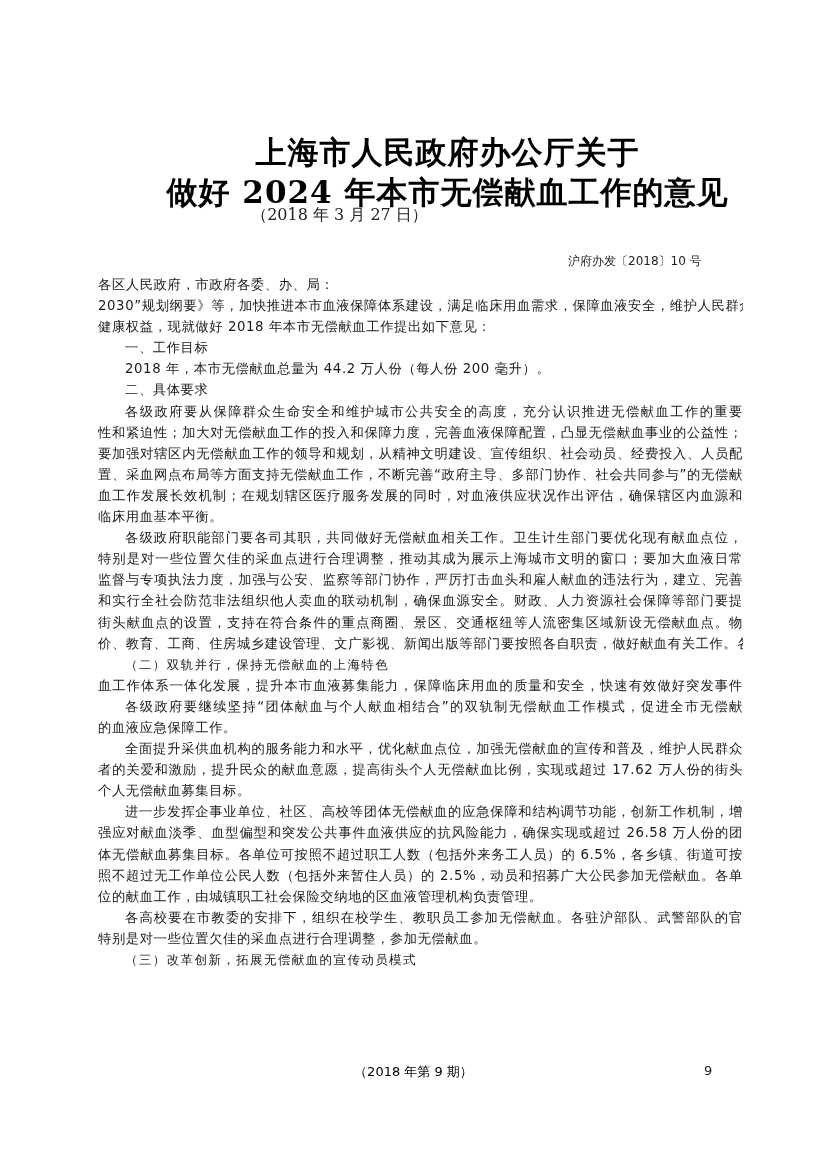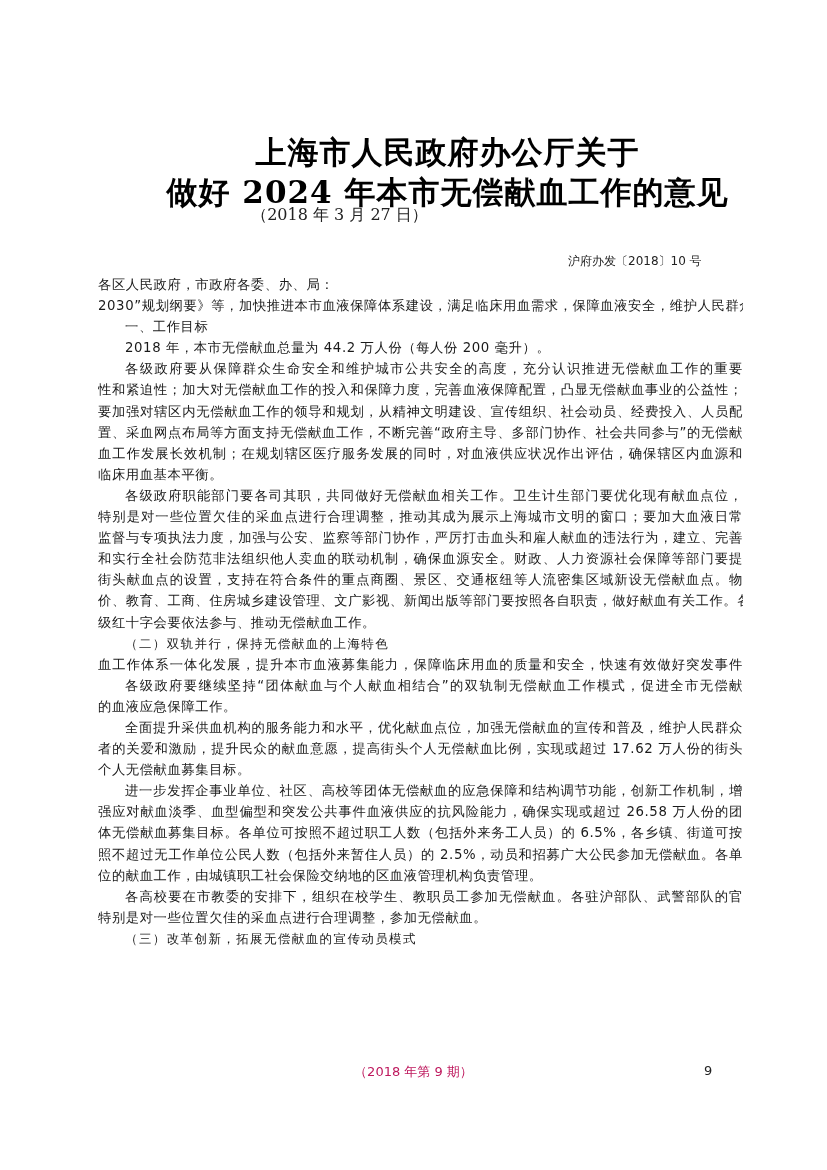--- a/index.html
+++ b/index.html
@@ -12,49 +12,50 @@
   .date { position: absolute; top: 205px; left: 0; width: 679px; text-align: center;
           font-family: "DejaVu Serif", serif; font-size: 16px; color: #222; }
   .docno { position: absolute; top: 253px; left: 568px; font-size: 12px; color: #222; }
   .body { position: absolute; top: 274px; left: 90px; width: 645px; margin-left: 8px; }
   .line { height: 21.1px; line-height: 21.1px; font-size: 13.3px; white-space: nowrap;
           overflow: hidden; letter-spacing: 0.6px; color: #1a1a1a; }
   .line.just { text-align: justify; text-align-last: justify; }
   .ind { padding-left: 27px; }
   .kai { font-family: "DejaVu Serif", serif; font-size: 12.5px; letter-spacing: 1.4px; }
   .footer { position: absolute; top: 1063px; left: 0; width: 827px; text-align: center;
-            font-size: 13px; color: #be185d; }
+            font-size: 13px; color: #000000; }
   .pageno { position: absolute; top: 1063px; left: 704px; font-size: 13px; color: #222; }
 </style>
 </head>
 <body>
 
 <div class="title t1">上海市人民政府办公厅关于</div>
 <div class="title t2">做好 2024 年本市无偿献血工作的意见</div>
 <div class="date">（2018 年 3 月 27 日）</div>
 <div class="docno">沪府办发〔2018〕10 号</div>
 
 <div class="body" id="body">
     <div class="line">各区人民政府，市政府各委、办、局：</div>
     <div class="line just">2030”规划纲要》等，加快推进本市血液保障体系建设，满足临床用血需求，保障血液安全，维护人民群众</div>
+    <div class="line">健康权益，现就做好 2018 年本市无偿献血工作提出如下意见：</div>
     <div class="line ind">一、工作目标</div>
     <div class="line ind">2018 年，本市无偿献血总量为 44.2 万人份（每人份 200 毫升）。</div>
+    <div class="line ind">二、具体要求</div>
     <div class="line ind just">各级政府要从保障群众生命安全和维护城市公共安全的高度，充分认识推进无偿献血工作的重要</div>
     <div class="line just">性和紧迫性；加大对无偿献血工作的投入和保障力度，完善血液保障配置，凸显无偿献血事业的公益性；</div>
     <div class="line just">要加强对辖区内无偿献血工作的领导和规划，从精神文明建设、宣传组织、社会动员、经费投入、人员配</div>
     <div class="line just">置、采血网点布局等方面支持无偿献血工作，不断完善“政府主导、多部门协作、社会共同参与”的无偿献</div>
     <div class="line just">血工作发展长效机制；在规划辖区医疗服务发展的同时，对血液供应状况作出评估，确保辖区内血源和</div>
     <div class="line">临床用血基本平衡。</div>
     <div class="line ind just">各级政府职能部门要各司其职，共同做好无偿献血相关工作。卫生计生部门要优化现有献血点位，</div>
     <div class="line just">特别是对一些位置欠佳的采血点进行合理调整，推动其成为展示上海城市文明的窗口；要加大血液日常</div>
     <div class="line just">监督与专项执法力度，加强与公安、监察等部门协作，严厉打击血头和雇人献血的违法行为，建立、完善</div>
     <div class="line just">和实行全社会防范非法组织他人卖血的联动机制，确保血源安全。财政、人力资源社会保障等部门要提</div>
     <div class="line just">街头献血点的设置，支持在符合条件的重点商圈、景区、交通枢纽等人流密集区域新设无偿献血点。物</div>
     <div class="line just">价、教育、工商、住房城乡建设管理、文广影视、新闻出版等部门要按照各自职责，做好献血有关工作。各</div>
-    <div class="line">级红十字会要依法参与、推动无偿献血工作。</div>
     <div class="line ind kai">（二）双轨并行，保持无偿献血的上海特色</div>
     <div class="line just">血工作体系一体化发展，提升本市血液募集能力，保障临床用血的质量和安全，快速有效做好突发事件</div>
     <div class="line ind just">各级政府要继续坚持“团体献血与个人献血相结合”的双轨制无偿献血工作模式，促进全市无偿献</div>
     <div class="line">的血液应急保障工作。</div>
     <div class="line ind just">全面提升采供血机构的服务能力和水平，优化献血点位，加强无偿献血的宣传和普及，维护人民群众</div>
     <div class="line just">者的关爱和激励，提升民众的献血意愿，提高街头个人无偿献血比例，实现或超过 17.62 万人份的街头</div>
     <div class="line">个人无偿献血募集目标。</div>
     <div class="line ind just">进一步发挥企事业单位、社区、高校等团体无偿献血的应急保障和结构调节功能，创新工作机制，增</div>
     <div class="line just">强应对献血淡季、血型偏型和突发公共事件血液供应的抗风险能力，确保实现或超过 26.58 万人份的团</div>
     <div class="line just">体无偿献血募集目标。各单位可按照不超过职工人数（包括外来务工人员）的 6.5%，各乡镇、街道可按</div>

